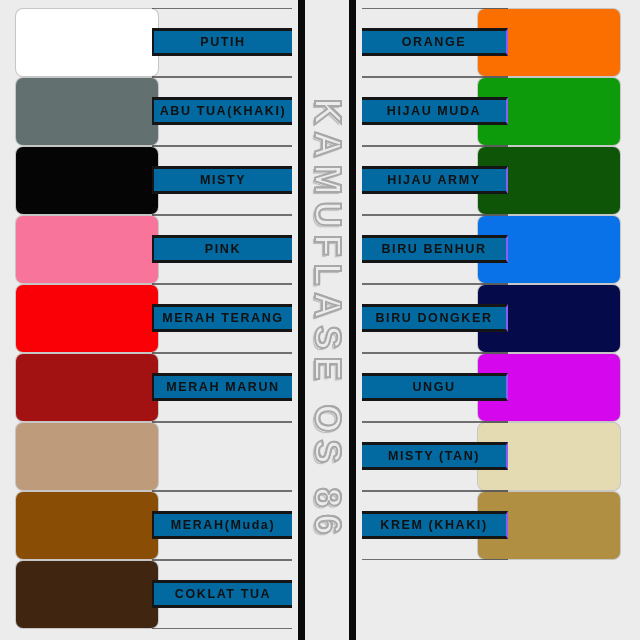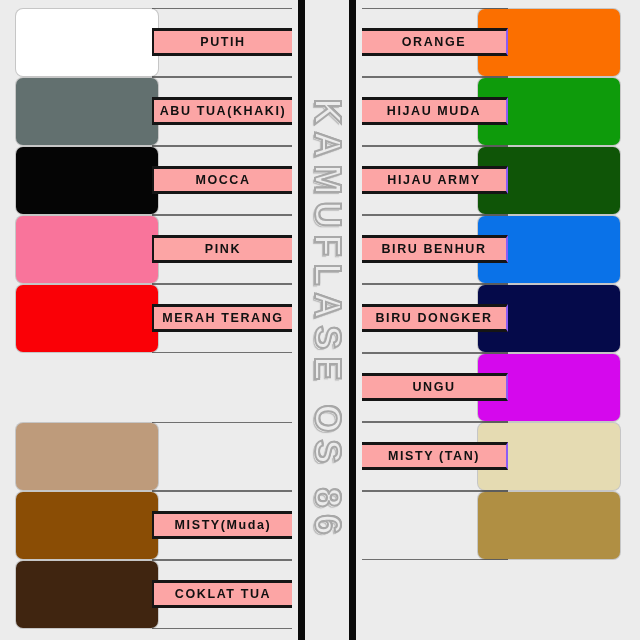--- a/index.html
+++ b/index.html
@@ -81,21 +81,21 @@
     box-shadow: 0 0 0 1px rgba(0,0,0,0.16);
   }
   .col-left  .swatch { left: 16px;  width: 142px; }
   .col-right .swatch { right: 20px; width: 142px; }
 
   
   .label-plate {
     position: absolute;
     top: 20px;
     height: 28px;
-    background: #fca5a5;
+    background: #0369a1;
     border-top: 3px solid #151515;
     border-bottom: 3px solid #151515;
     box-sizing: border-box;
     display: flex;
     align-items: center;
     justify-content: center;
   }
   .col-left .label-plate {
     left: 152px;
     right: 8px;
@@ -146,50 +146,58 @@
         <div class="swatch" title="ABU TUA(MISTY)" style="background: rgb(98, 112, 111);"></div>
         <div class="label-plate">
           <span class="label-text">ABU TUA(KHAKI)</span>
         </div>
       </div>
       <div class="row" style="top: 146px;">
         <div class="row-rule rule-top"></div>
         <div class="row-rule rule-bottom"></div>
         <div class="swatch" title="HITAM" style="background: rgb(5, 5, 5);"></div>
         <div class="label-plate">
-          <span class="label-text">MOCCA</span>
+          <span class="label-text">MISTY</span>
         </div>
       </div>
       <div class="row" style="top: 215px;">
         <div class="row-rule rule-top"></div>
         <div class="row-rule rule-bottom"></div>
         <div class="swatch" title="PINK" style="background: rgb(249, 116, 155);"></div>
         <div class="label-plate">
           <span class="label-text">PINK</span>
         </div>
       </div>
       <div class="row" style="top: 284px;">
         <div class="row-rule rule-top"></div>
         <div class="row-rule rule-bottom"></div>
         <div class="swatch" title="MERAH TERANG" style="background: rgb(250, 0, 6);"></div>
         <div class="label-plate">
           <span class="label-text">MERAH TERANG</span>
         </div>
       </div>
+      <div class="row" style="top: 353px;">
+        <div class="row-rule rule-top"></div>
+        <div class="row-rule rule-bottom"></div>
+        <div class="swatch" title="MERAH MARUN" style="background: rgb(163, 18, 19);"></div>
+        <div class="label-plate">
+          <span class="label-text">MERAH MARUN</span>
+        </div>
+      </div>
       <div class="row" style="top: 422px;">
         <div class="row-rule rule-top"></div>
         <div class="row-rule rule-bottom"></div>
         <div class="swatch" title="COKLAT(MOCCA)" style="background: rgb(190, 155, 123);"></div>
       </div>
       <div class="row" style="top: 491px;">
         <div class="row-rule rule-top"></div>
         <div class="row-rule rule-bottom"></div>
         <div class="swatch" title="COKLAT(Muda)" style="background: rgb(138, 77, 5);"></div>
         <div class="label-plate">
-          <span class="label-text">MISTY(Muda)</span>
+          <span class="label-text">MERAH(Muda)</span>
         </div>
       </div>
       <div class="row" style="top: 560px;">
         <div class="row-rule rule-top"></div>
         <div class="row-rule rule-bottom"></div>
         <div class="swatch" title="COKLAT TUA" style="background: rgb(64, 37, 16);"></div>
         <div class="label-plate">
           <span class="label-text">COKLAT TUA</span>
         </div>
       </div>
@@ -255,16 +263,19 @@
         <div class="row-rule rule-bottom"></div>
         <div class="swatch" title="KREM (TAN)" style="background: rgb(229, 219, 178);"></div>
         <div class="label-plate">
           <span class="label-text">MISTY (TAN)</span>
         </div>
       </div>
       <div class="row" style="top: 491px;">
         <div class="row-rule rule-top"></div>
         <div class="row-rule rule-bottom"></div>
         <div class="swatch" title="KREM (KHAKI)" style="background: rgb(176, 143, 67);"></div>
+        <div class="label-plate">
+          <span class="label-text">KREM (KHAKI)</span>
+        </div>
       </div>
     </div>
 
 </div>
 
 </body></html>

